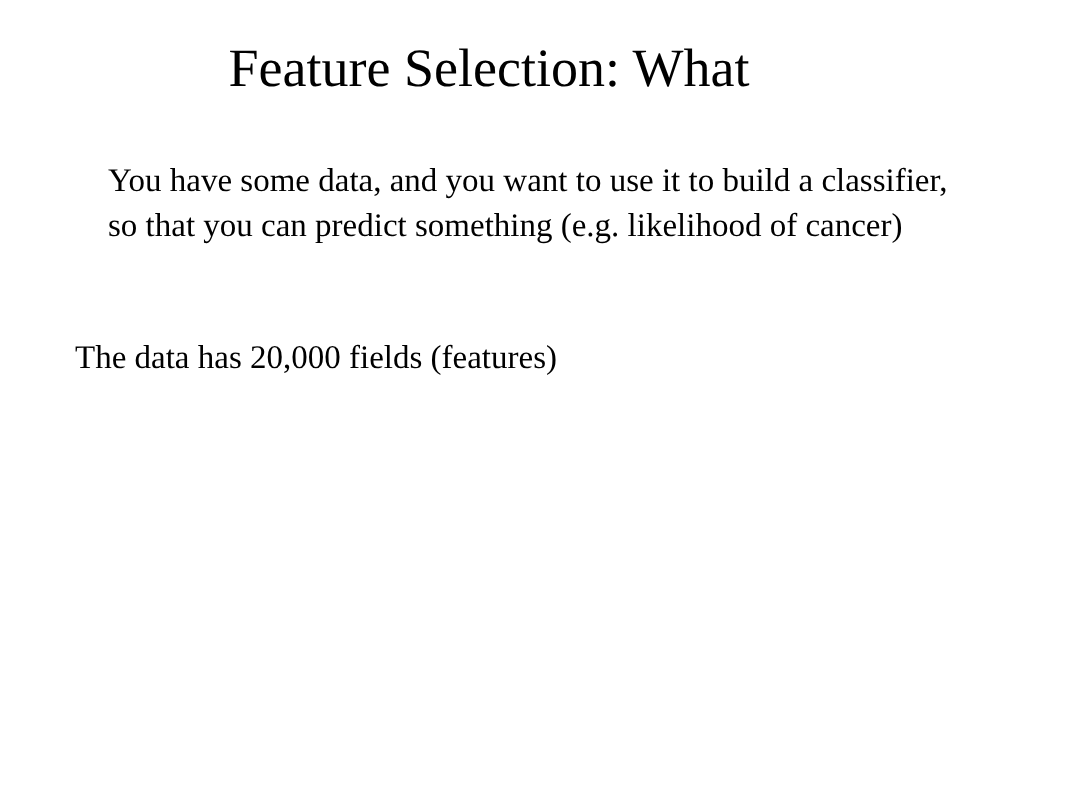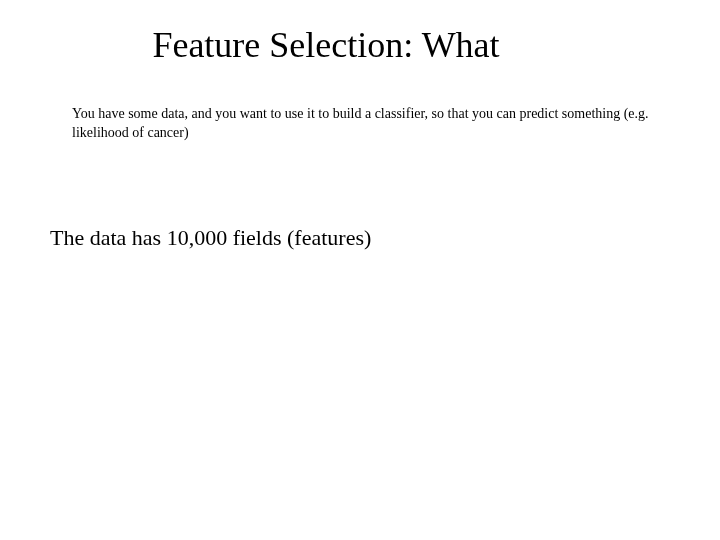--- a/index.html
+++ b/index.html
@@ -22,32 +22,32 @@
       width: 652px;
       text-align: center;
       font-size: 36px;
       font-weight: normal;
     }
     .para1 {
       position: absolute;
       top: 105px;
       left: 72px;
       width: 580px;
-      font-size: 14px;
+      font-size: 22px;
       line-height: 1.35;
     }
     .para2 {
       position: absolute;
       top: 223px;
       left: 50px;
       width: 580px;
       font-size: 22px;
       line-height: 1.35;
     }
   </style>
 </head>
 <body>
 
 <h1 class="title">Feature Selection:  What</h1>
 
 <p class="para1">You have some data, and you want to use it to build a classifier, so that you can predict something (e.g. likelihood of cancer)</p>
 
-<p class="para2">The data has 10,000 fields (features)</p>
+<p class="para2">The data has 20,000 fields (features)</p>
 
 </body></html>

